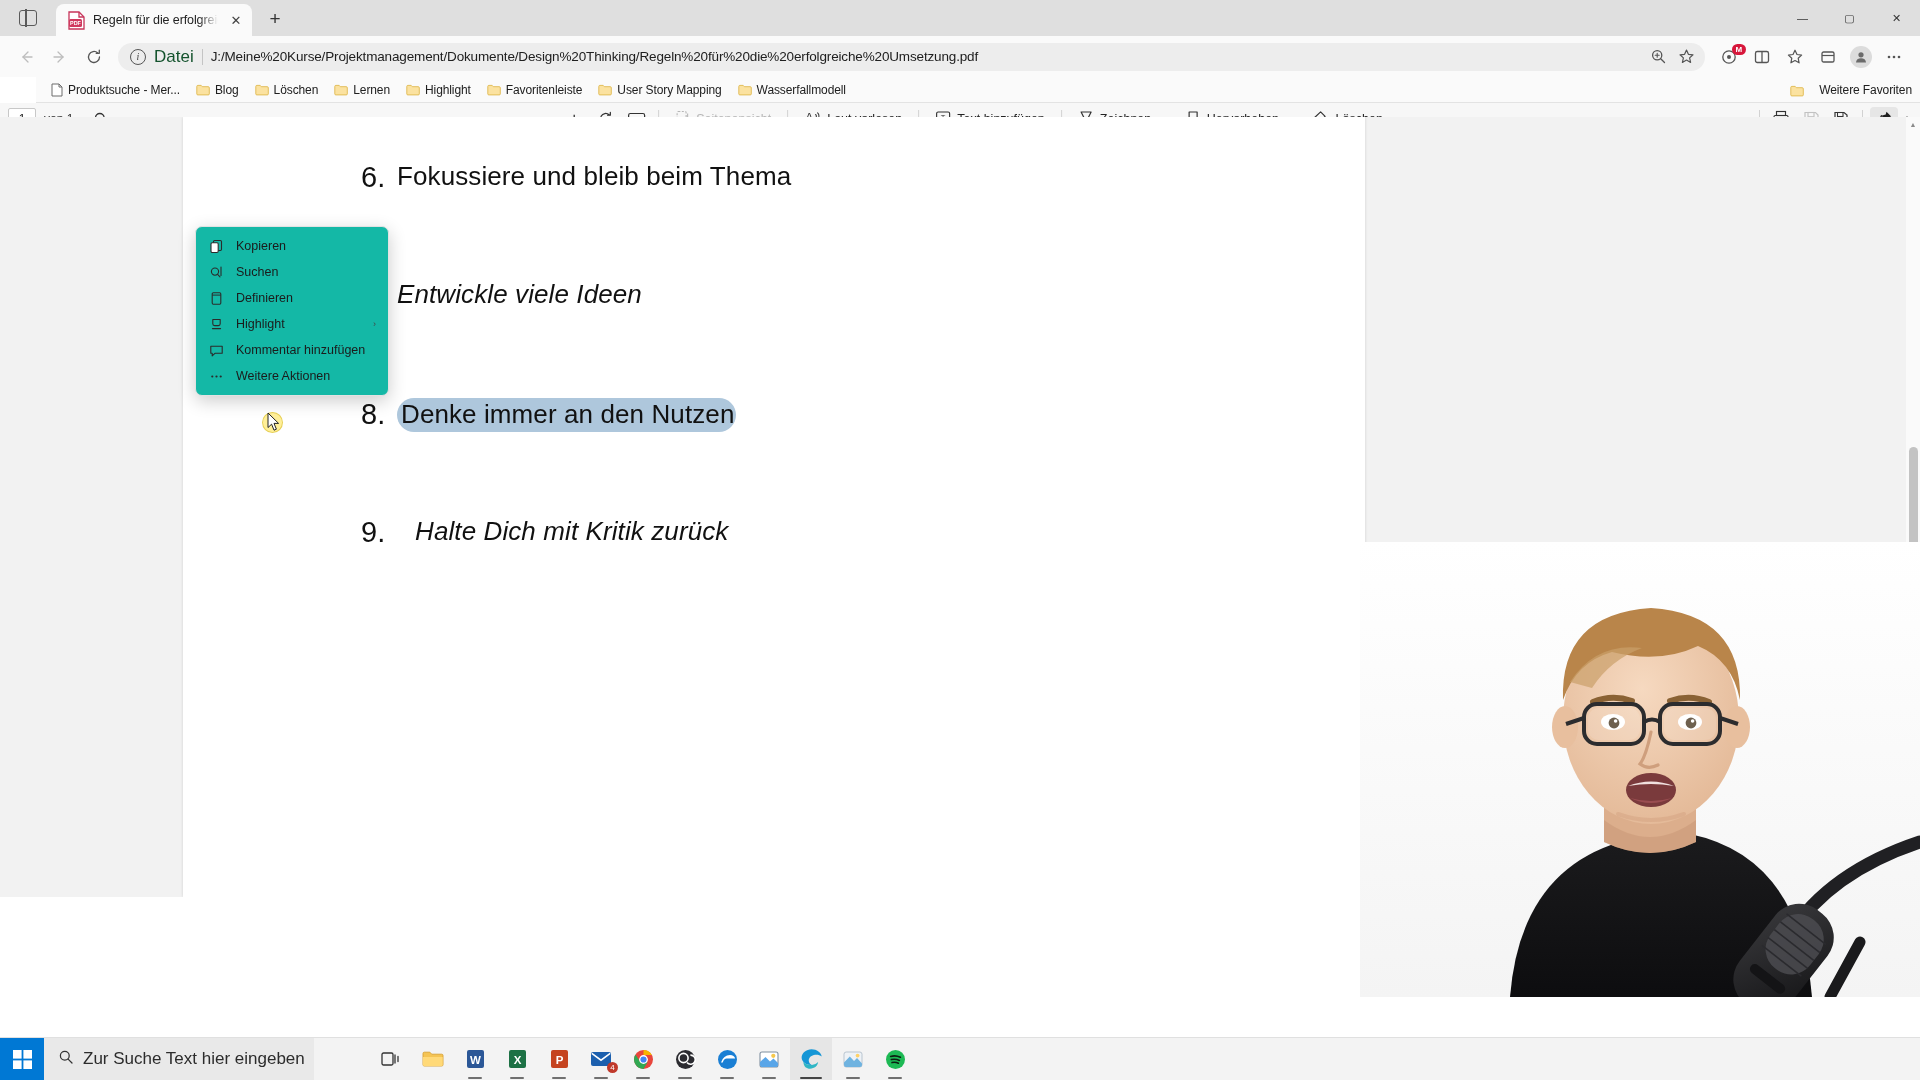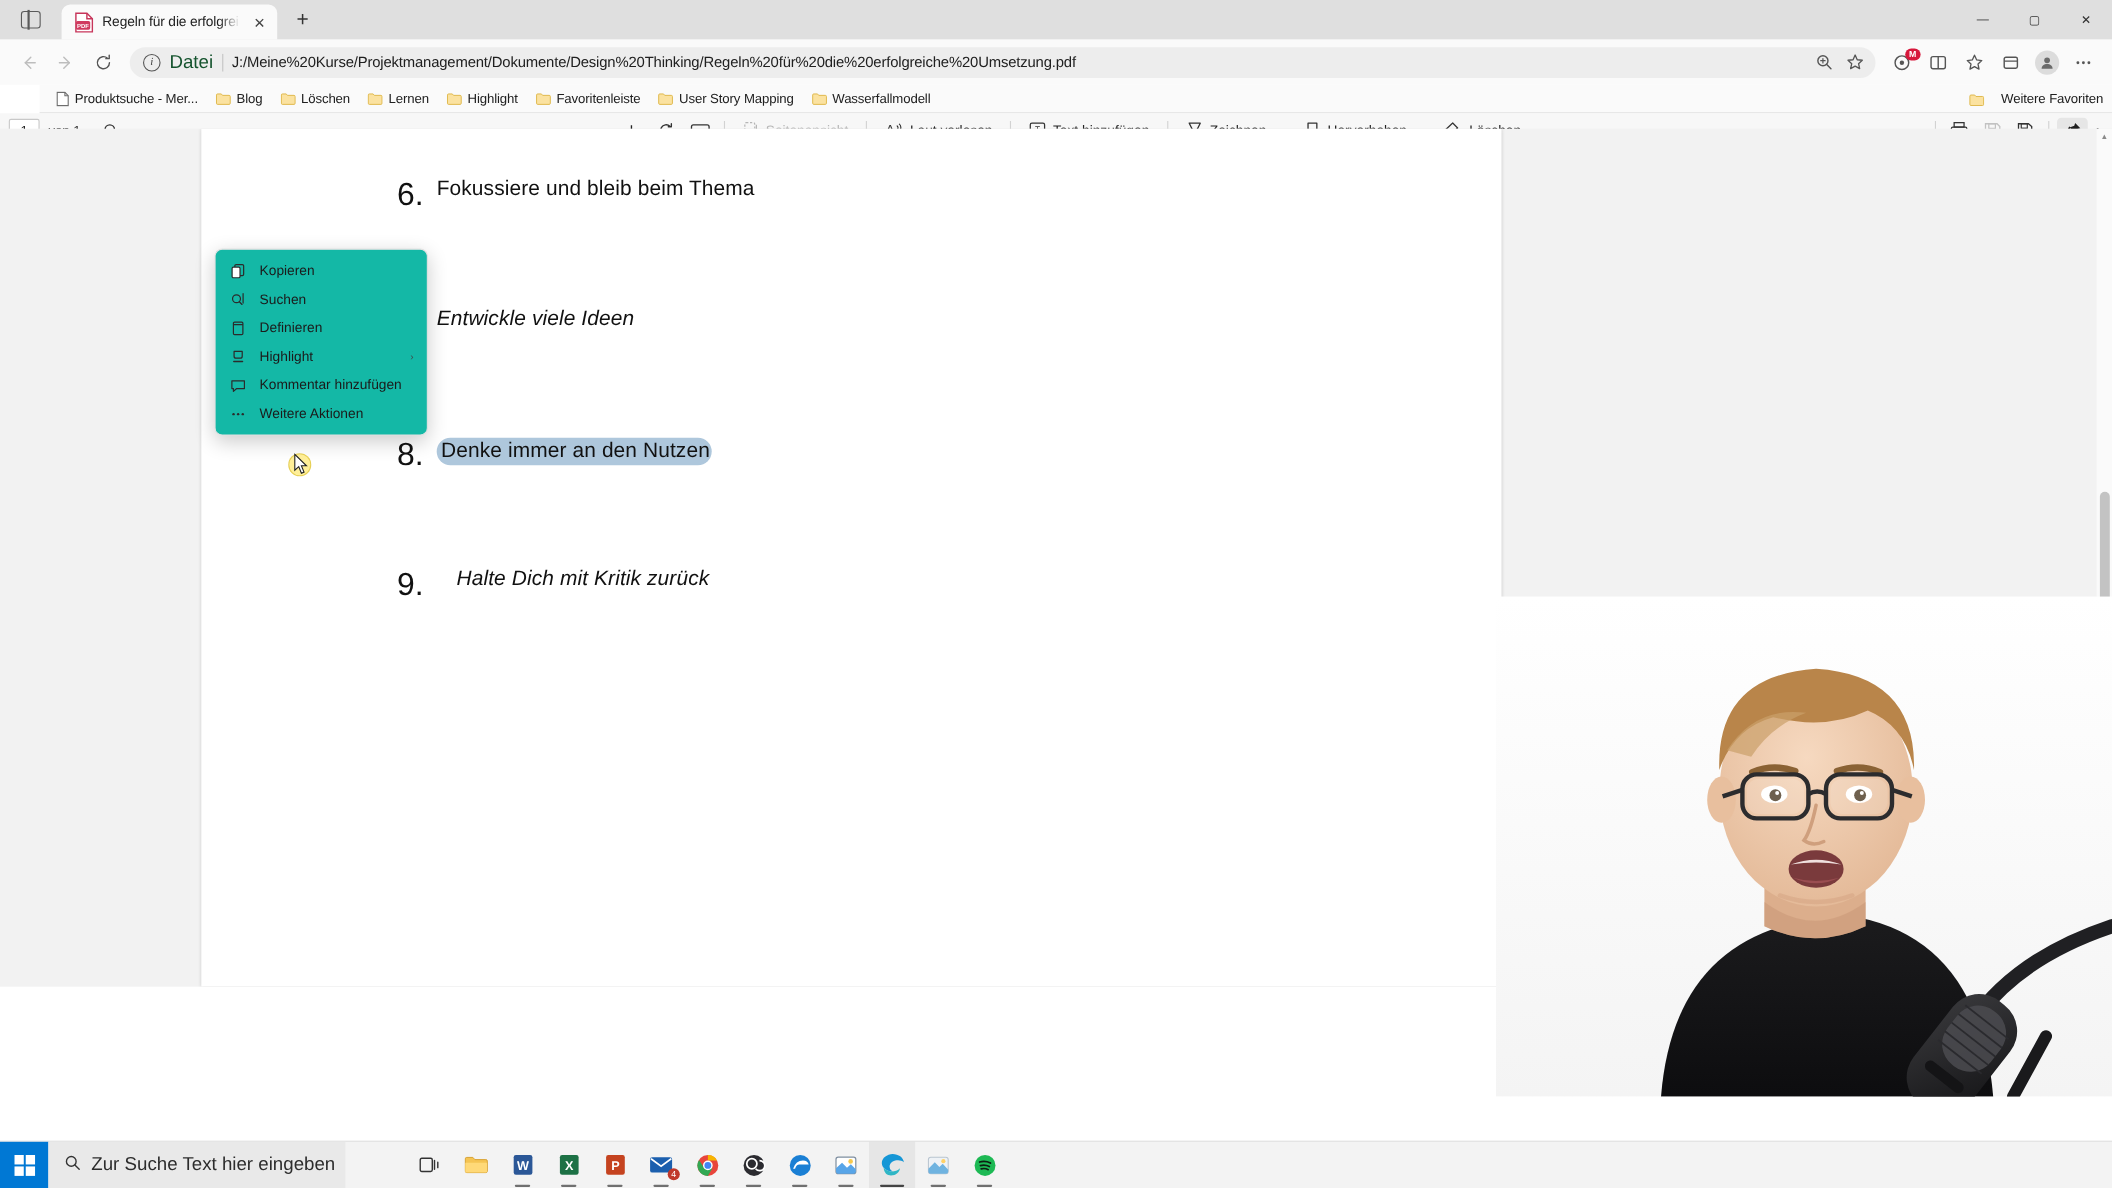--- a/index.html
+++ b/index.html
@@ -146,21 +146,21 @@
   
   .viewport {
     position:absolute; top:117px; left:0; right:0; bottom:183px;
     background:#f2f2f2; overflow:hidden;
   }
   .page {
     position:absolute; left:183px; top:0; width:1182px; bottom:0;
     background:#ffffff; box-shadow:0 0 3px rgba(0,0,0,0.14);
   }
   .doc-line {
-    position:absolute; font-size:19px; color:#111; white-space:nowrap;
+    position:absolute; font-size:26px; color:#111; white-space:nowrap;
     font-family:"Liberation Sans", sans-serif; letter-spacing:0.1px;
   }
   .num-col { position:absolute; font-size:29px; color:#111; }
   .hl { background:#aec7dc; padding:1px 2px 2px 4px;border-radius:17px; }
 
   
   .scroll-track {
     position:absolute; right:0; top:0; bottom:0; width:14px; background:#fafafa;
   }
   .scroll-thumb {

